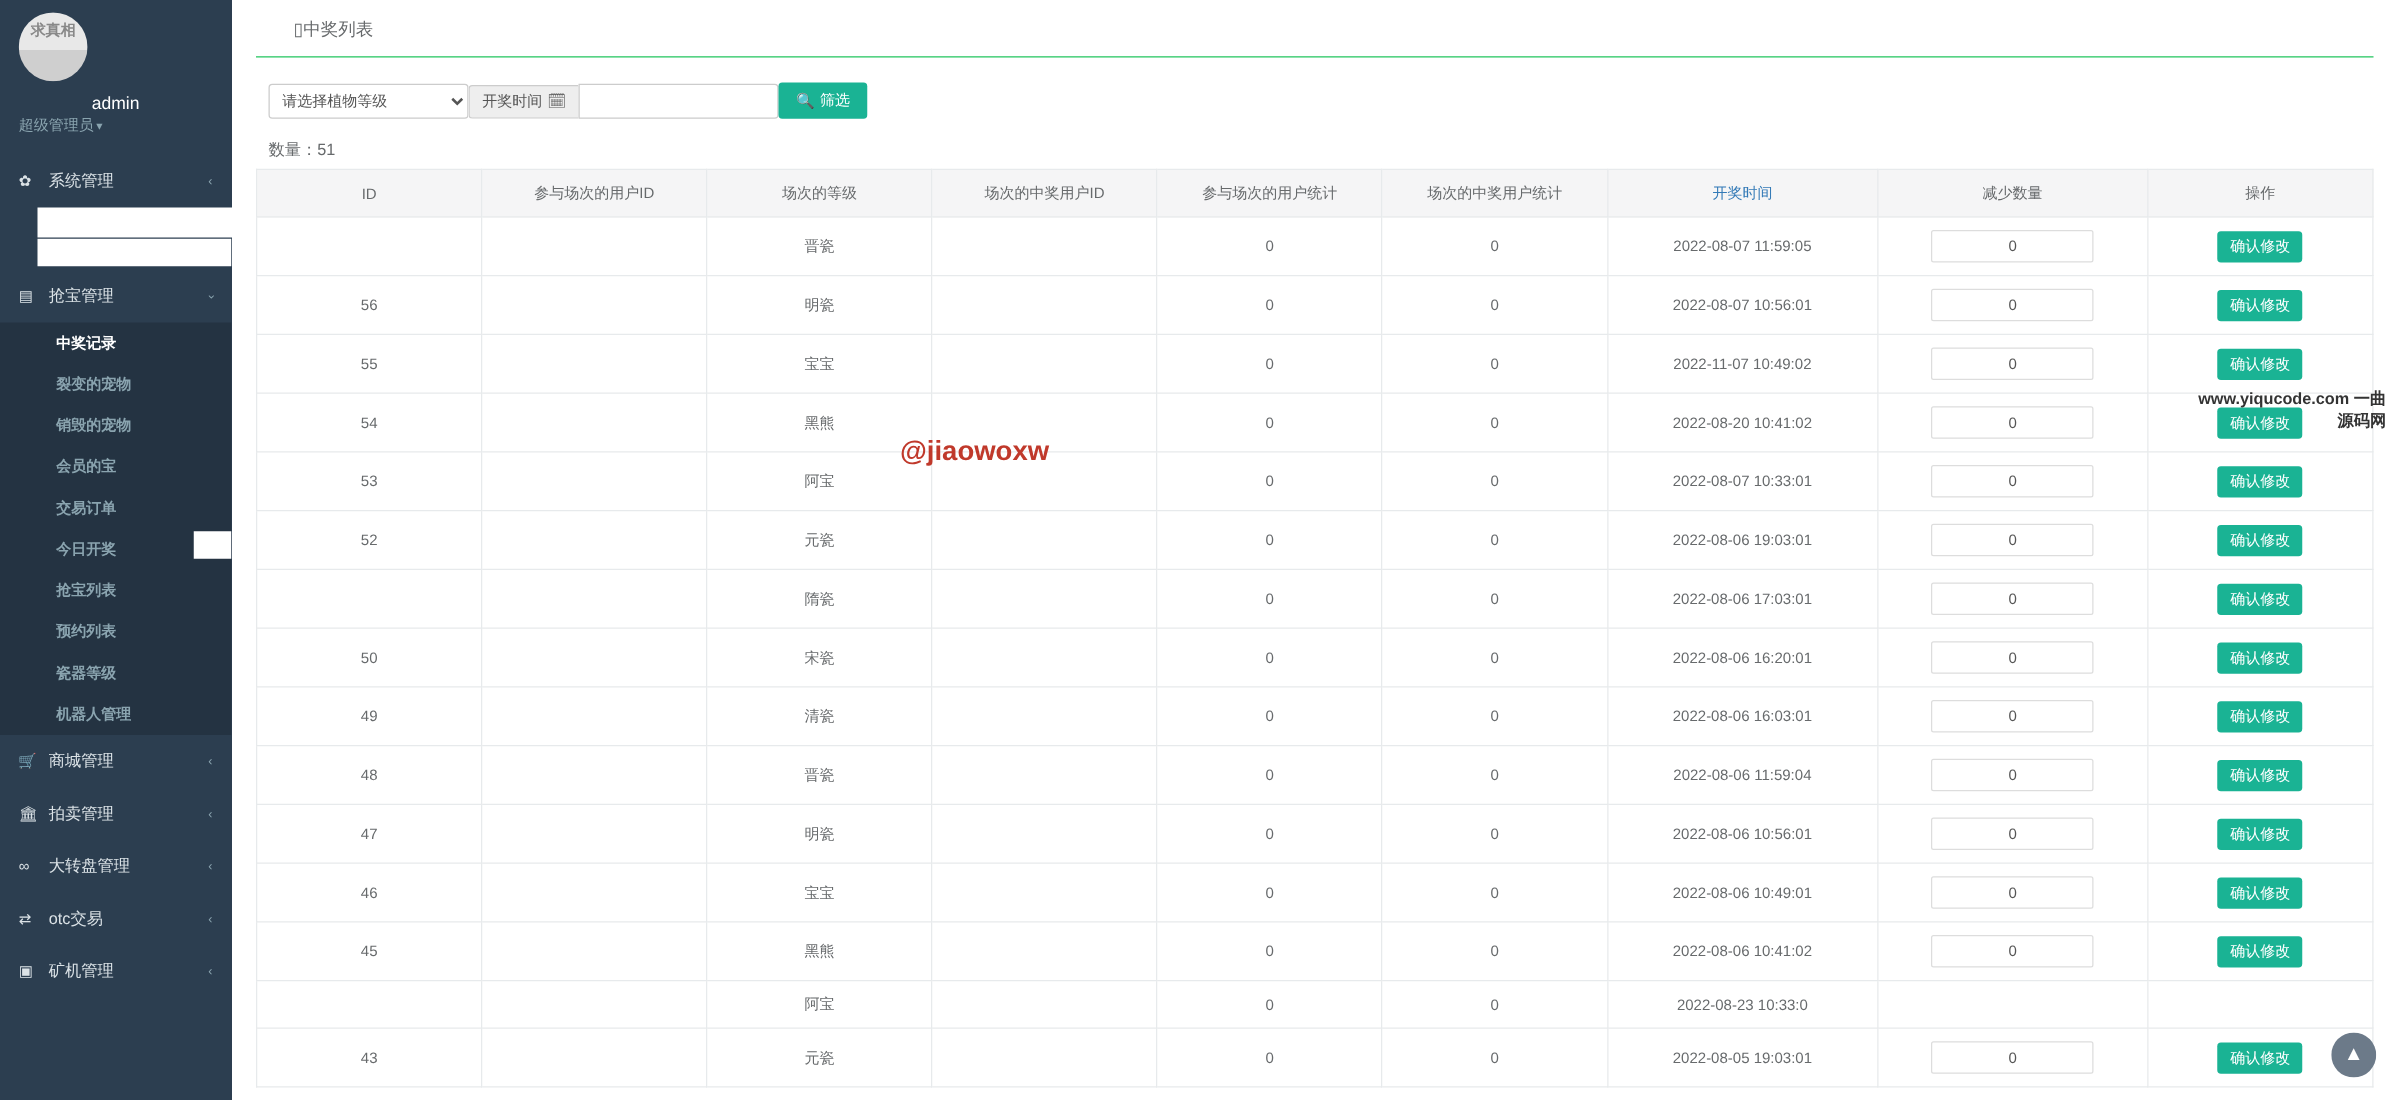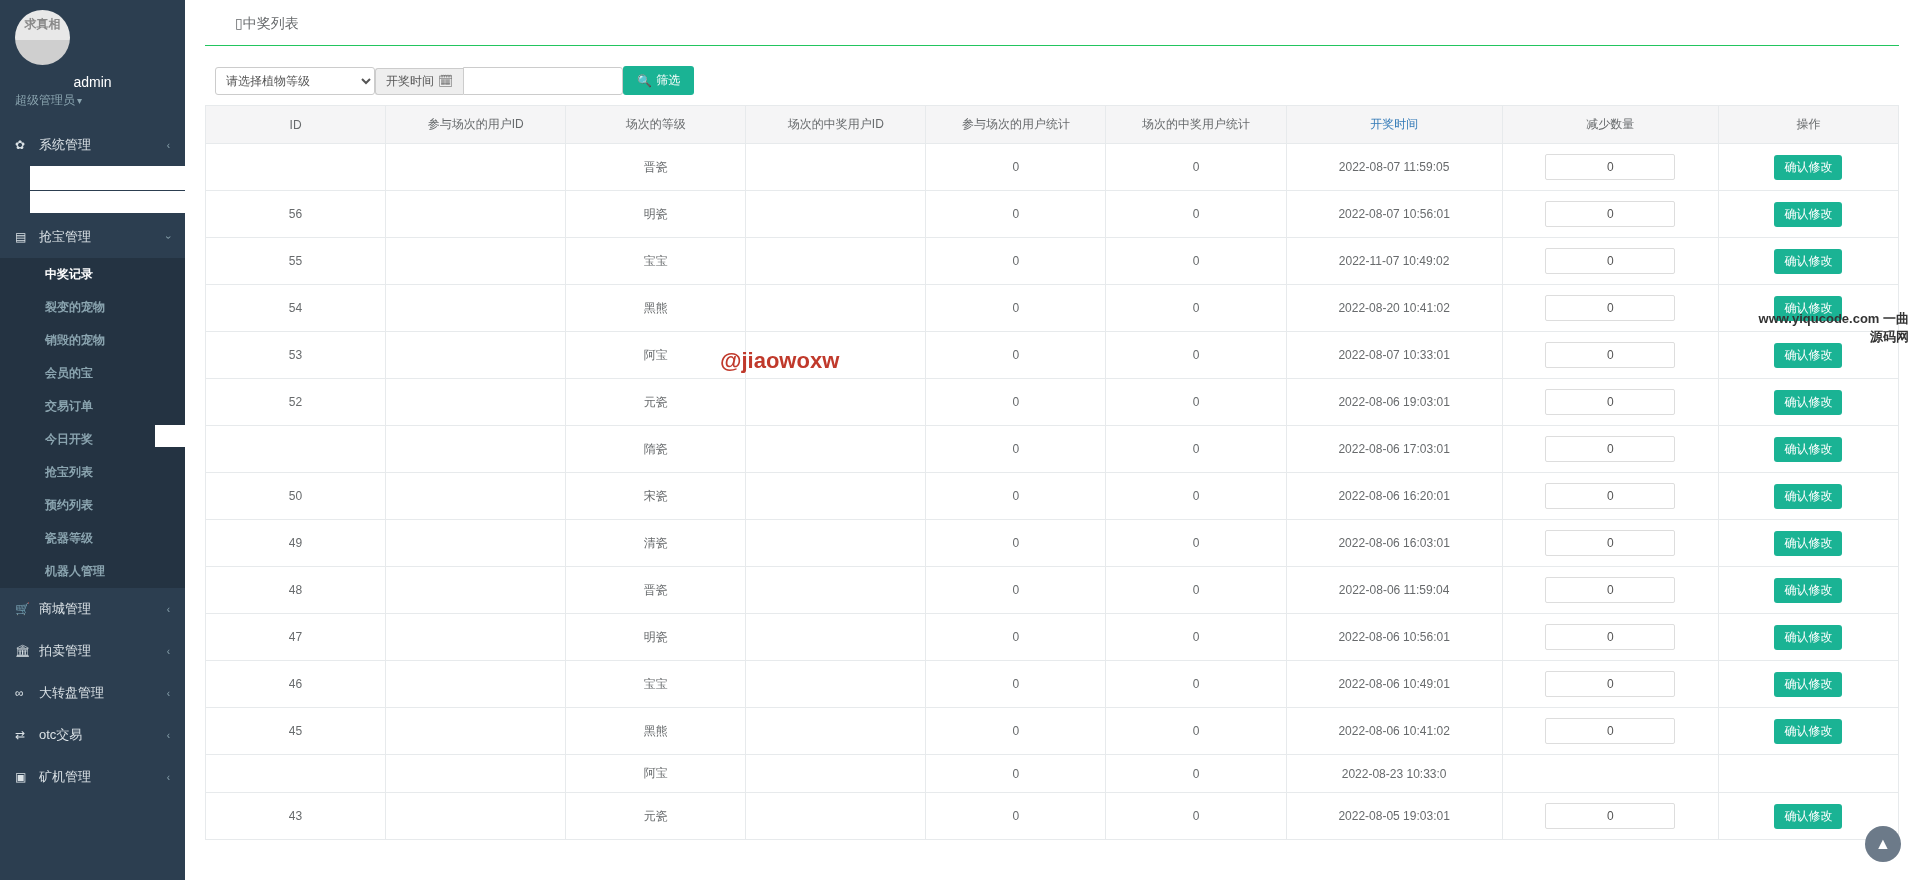--- a/index.html
+++ b/index.html
@@ -159,20 +159,23 @@
           <span>🗓</span>
         </span>
         <input type="text" style="">
       </div>
       <button class="btn-filter">
         <span>🔍</span>
         <span>筛选</span>
       </button>
     </div>
 
+    <div class="count">
+      <span>数量：</span><span>51</span>
+    </div>
 
     <div class="table-wrap">
       <table>
         <colgroup>
           <col class="c-id">
             <col class="c-uid">
             <col class="c-level">
             <col class="c-win">
           <col class="c-stat1">
             <col class="c-stat2">

